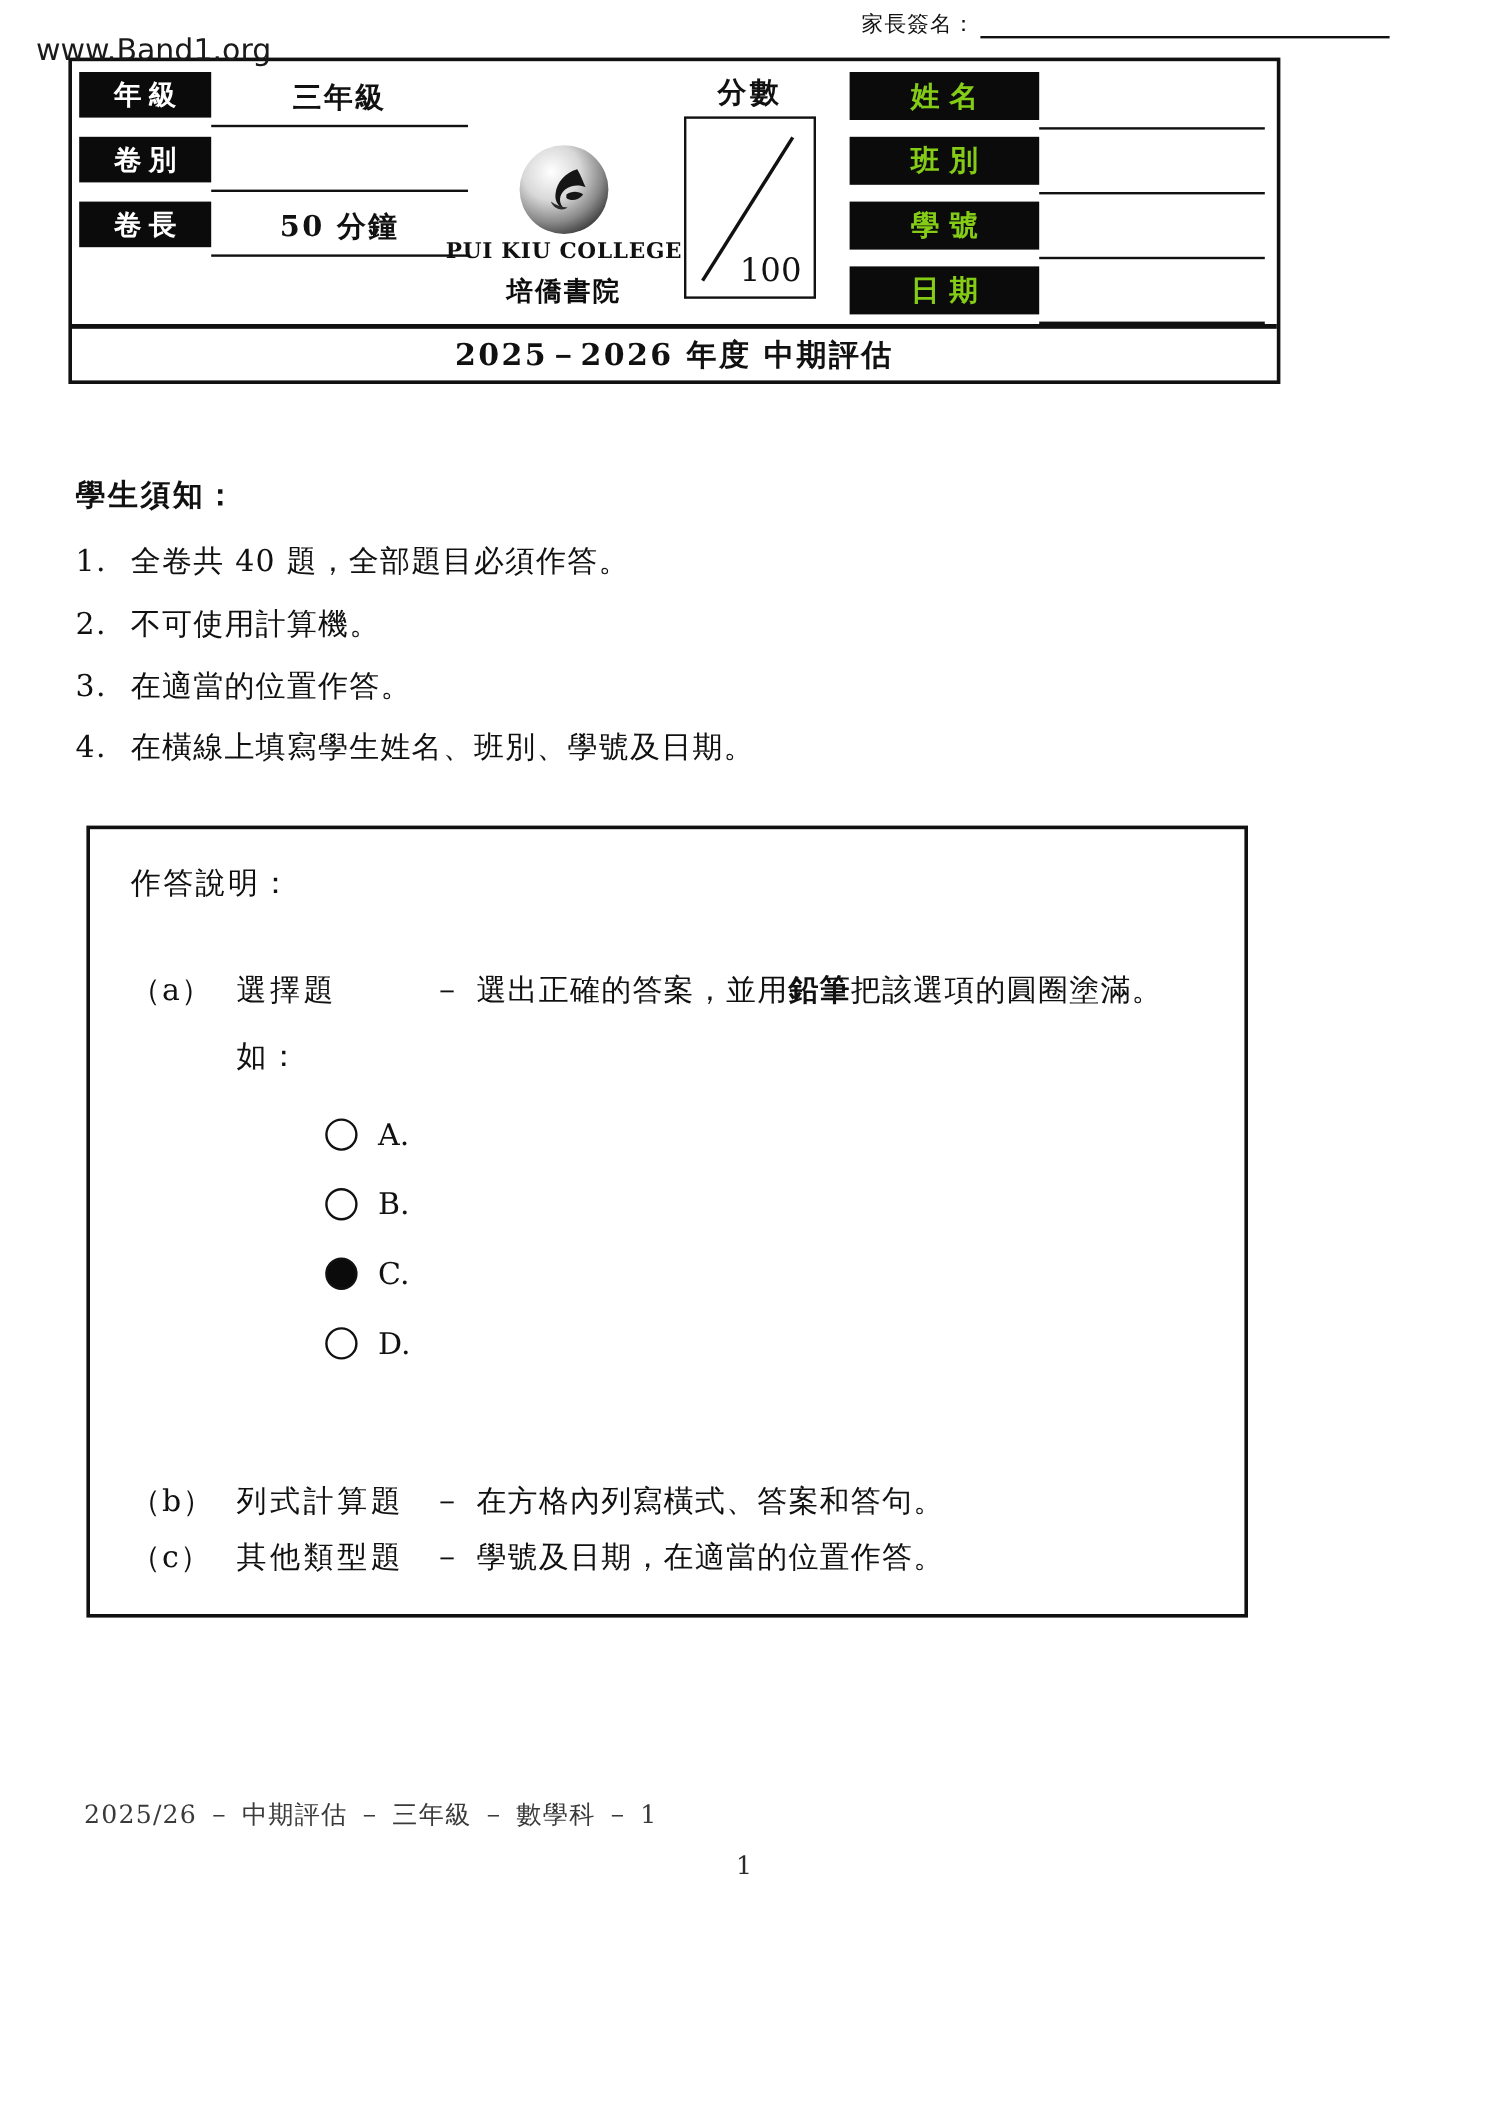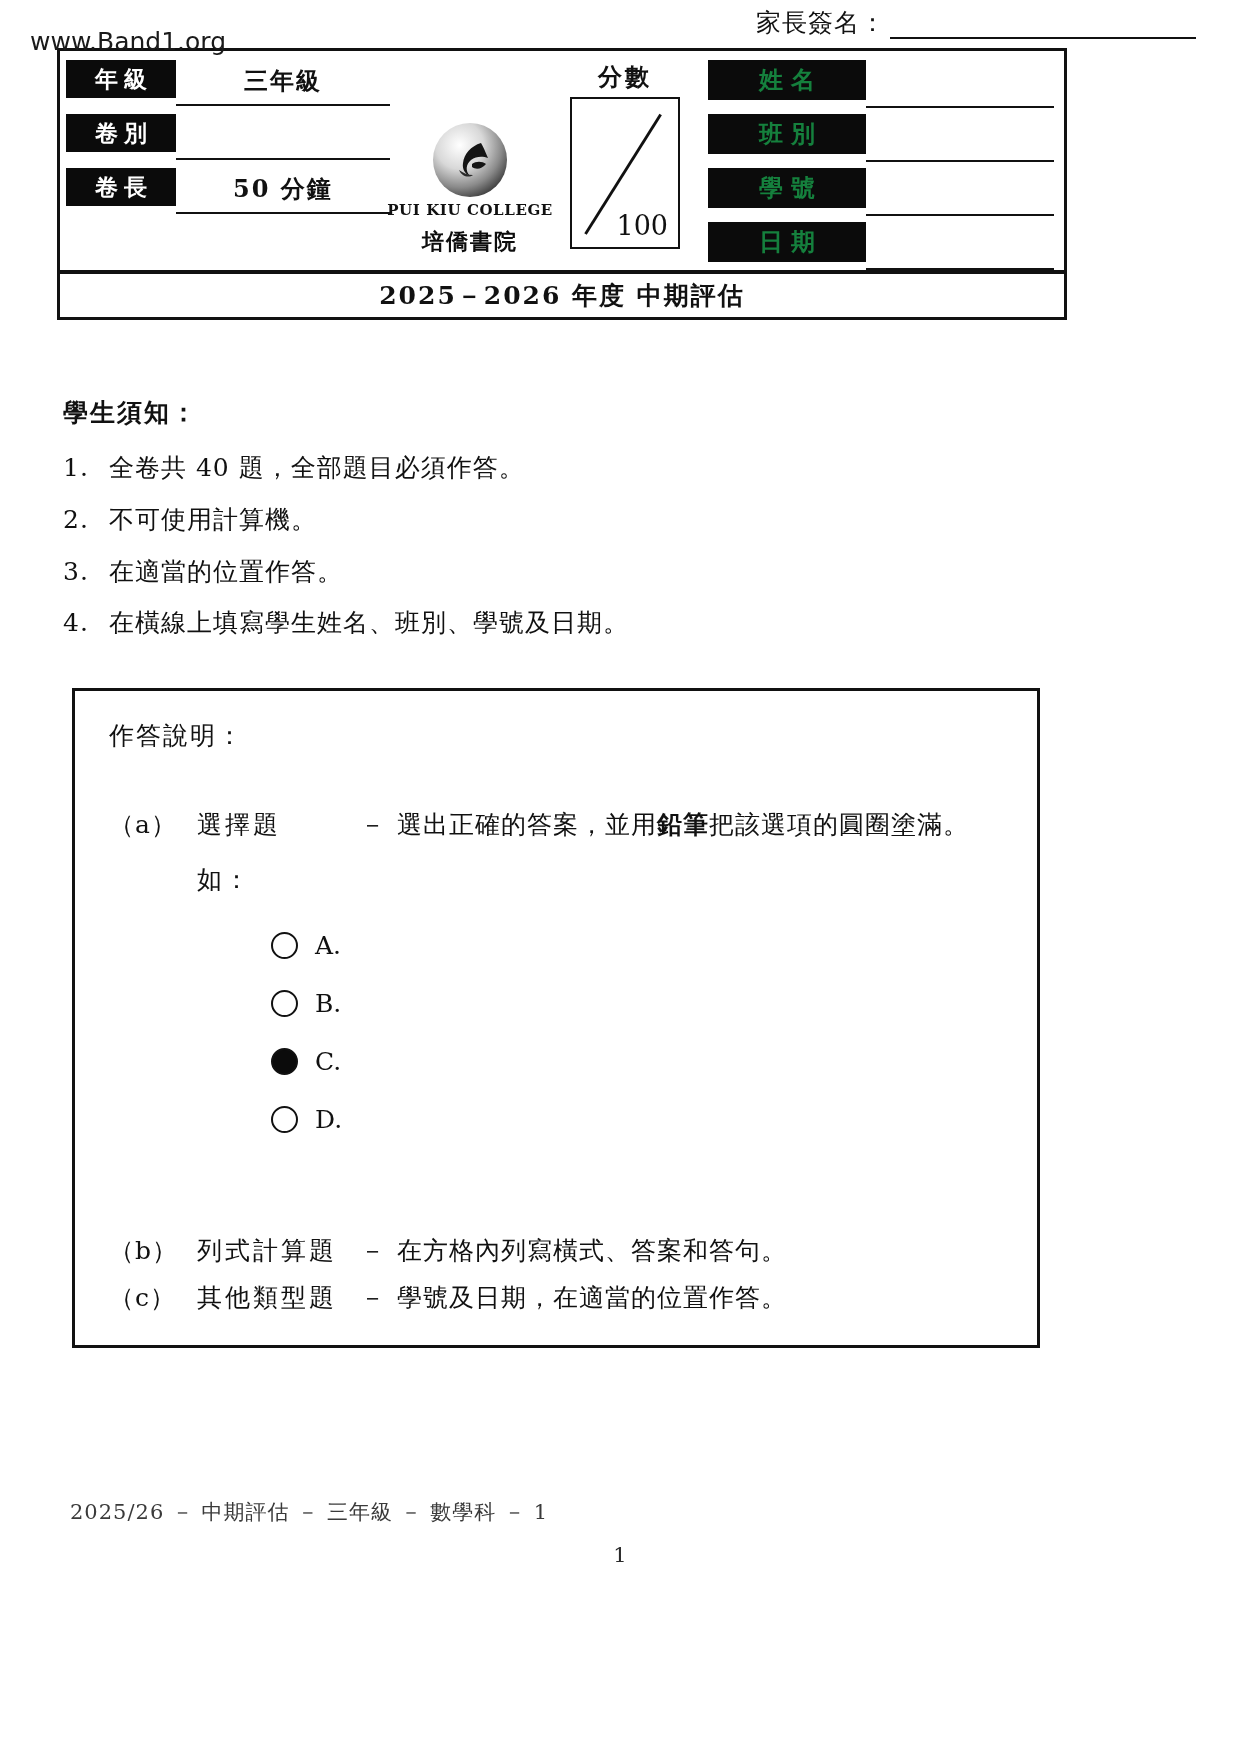--- a/index.html
+++ b/index.html
@@ -11,25 +11,25 @@
     font-family: "DejaVu Serif", "Liberation Serif", serif;
     color: #111;
     position: relative;
     overflow: hidden;
   }
 
   
   .parent-sign {
     position: absolute;
     top: 6px;
-    left: 756px;
+    left: 718px;
     width: 440px;
     display: flex;
     align-items: flex-end;
-    font-size: 25px;
+    font-size: 18px;
     letter-spacing: 1px;
   }
   .parent-sign .ps-label { white-space: nowrap; }
   .parent-sign .ps-line {
     flex: 1;
     border-bottom: 2px solid #111;
     height: 26px;
     margin-left: 4px;
   }
 
@@ -116,21 +116,21 @@
   }
   .logo-mark .fish {
     position: absolute;
     left: 18px;
     top: 17px;
     width: 44px;
     height: 42px;
   }
   .logo-en {
     font-family: "DejaVu Serif", "Liberation Serif", serif;
-    font-size: 15px;
+    font-size: 18px;
     font-weight: bold;
     letter-spacing: 0.6px;
     margin-top: 4px;
     color: #111;
     white-space: nowrap;
   }
   .logo-cn {
     font-size: 22px;
     font-weight: bold;
     letter-spacing: 2px;
@@ -180,21 +180,21 @@
   }
   .field-row-r {
     display: flex;
     align-items: flex-start;
     height: 54px;
   }
   .field-tag-r {
     width: 158px;
     height: 40px;
     background: #0b0b0b;
-    color: #15803d;
+    color: #84cc16;
     font-size: 24px;
     font-weight: bold;
     display: flex;
     align-items: center;
     justify-content: center;
     letter-spacing: 8px;
     text-indent: 8px;
     flex: none;
   }
   .field-line-r {

